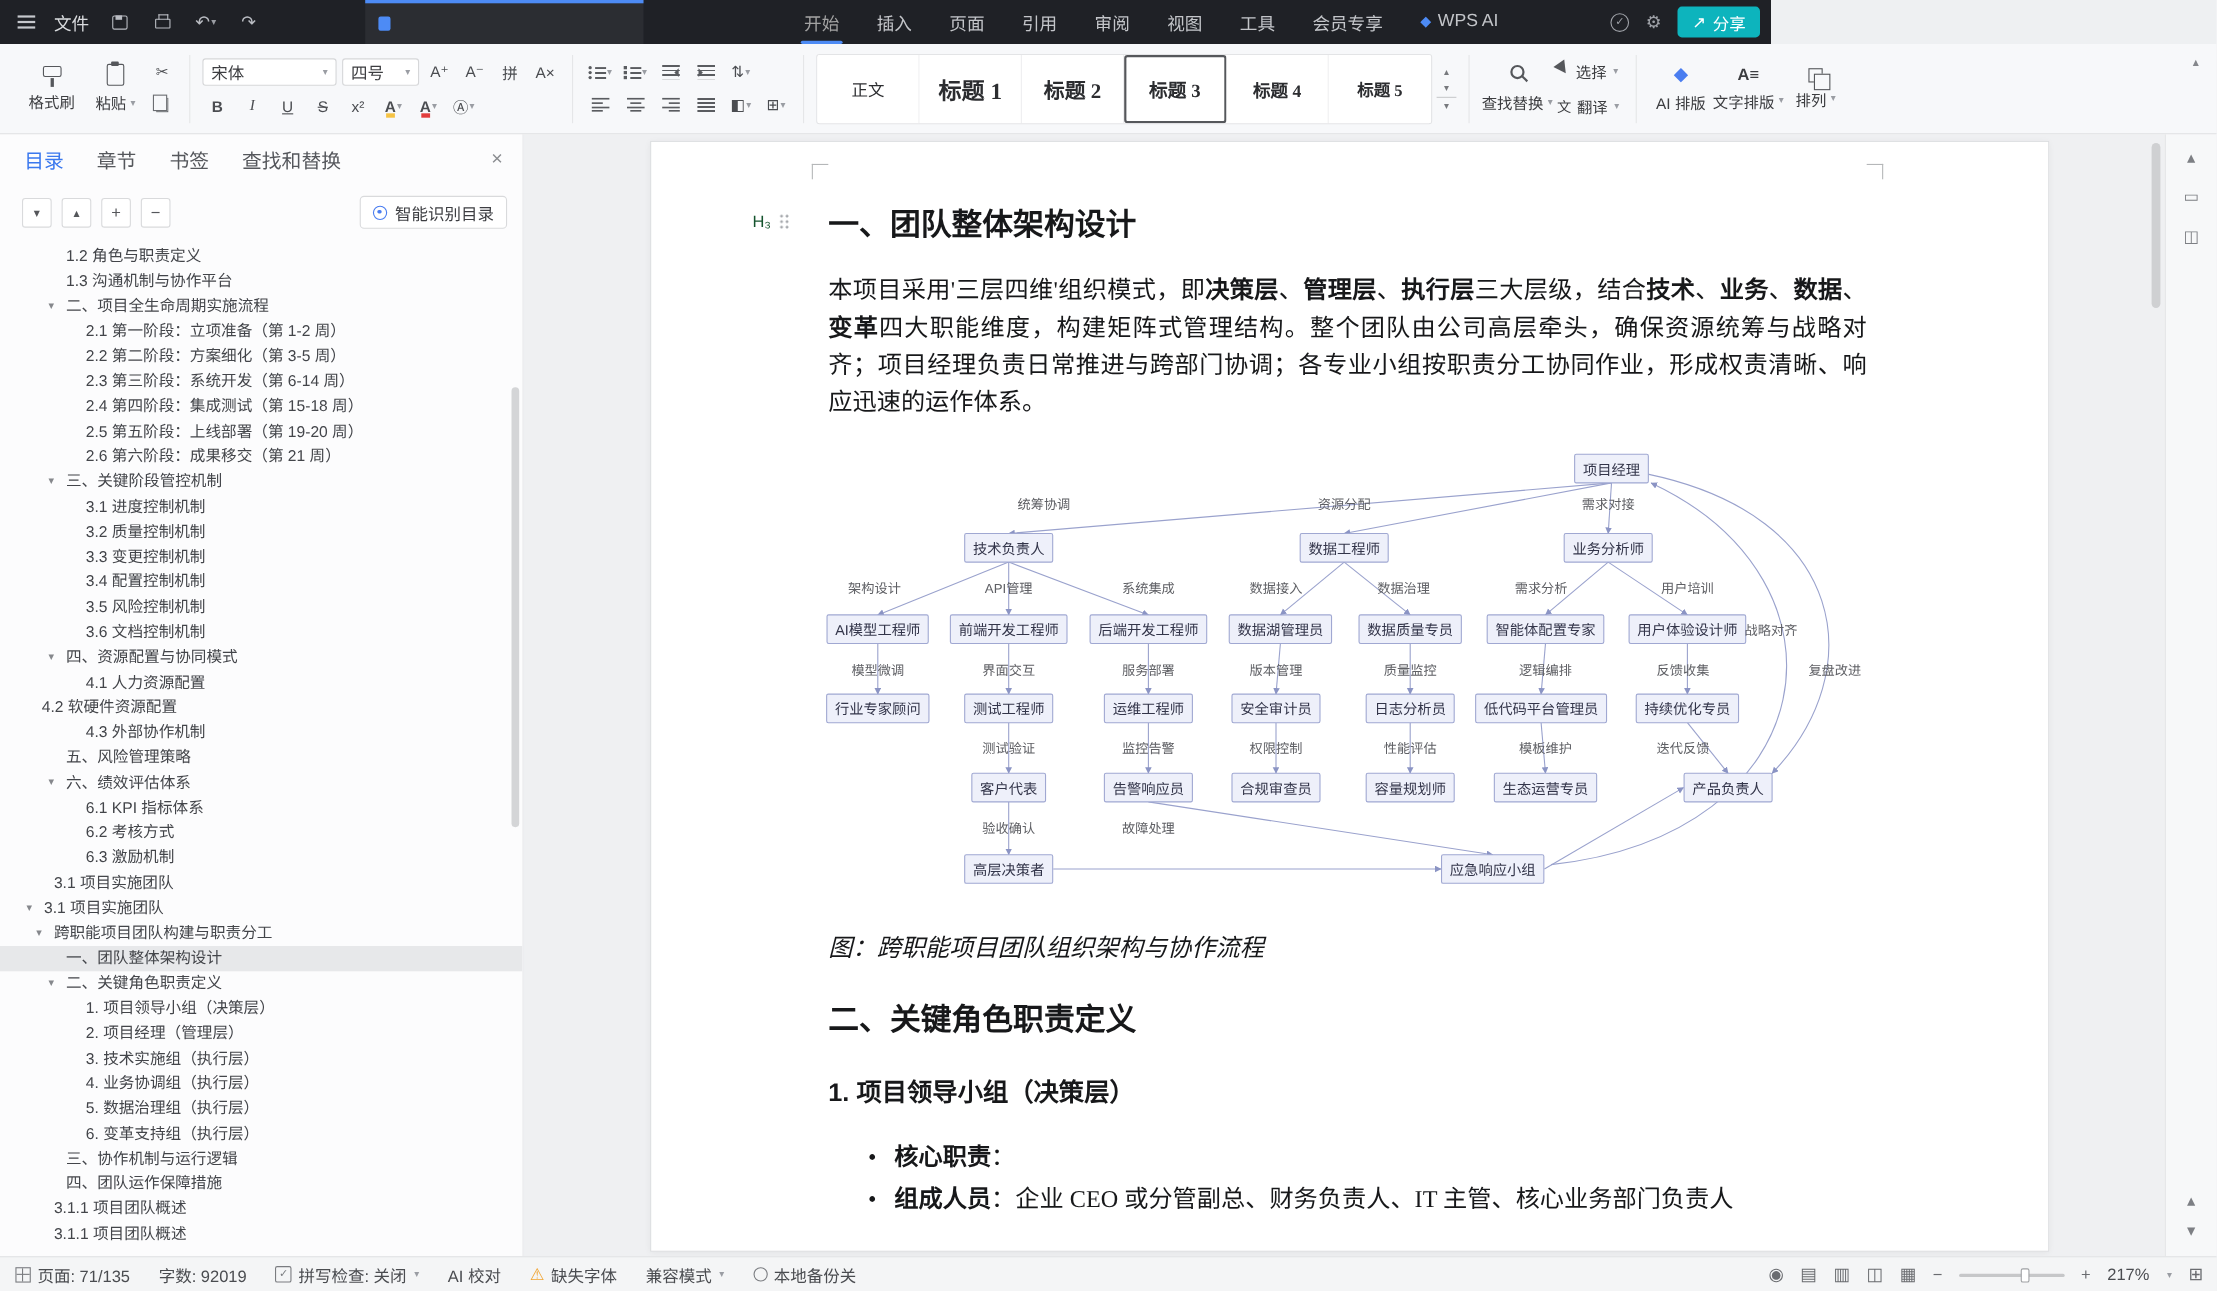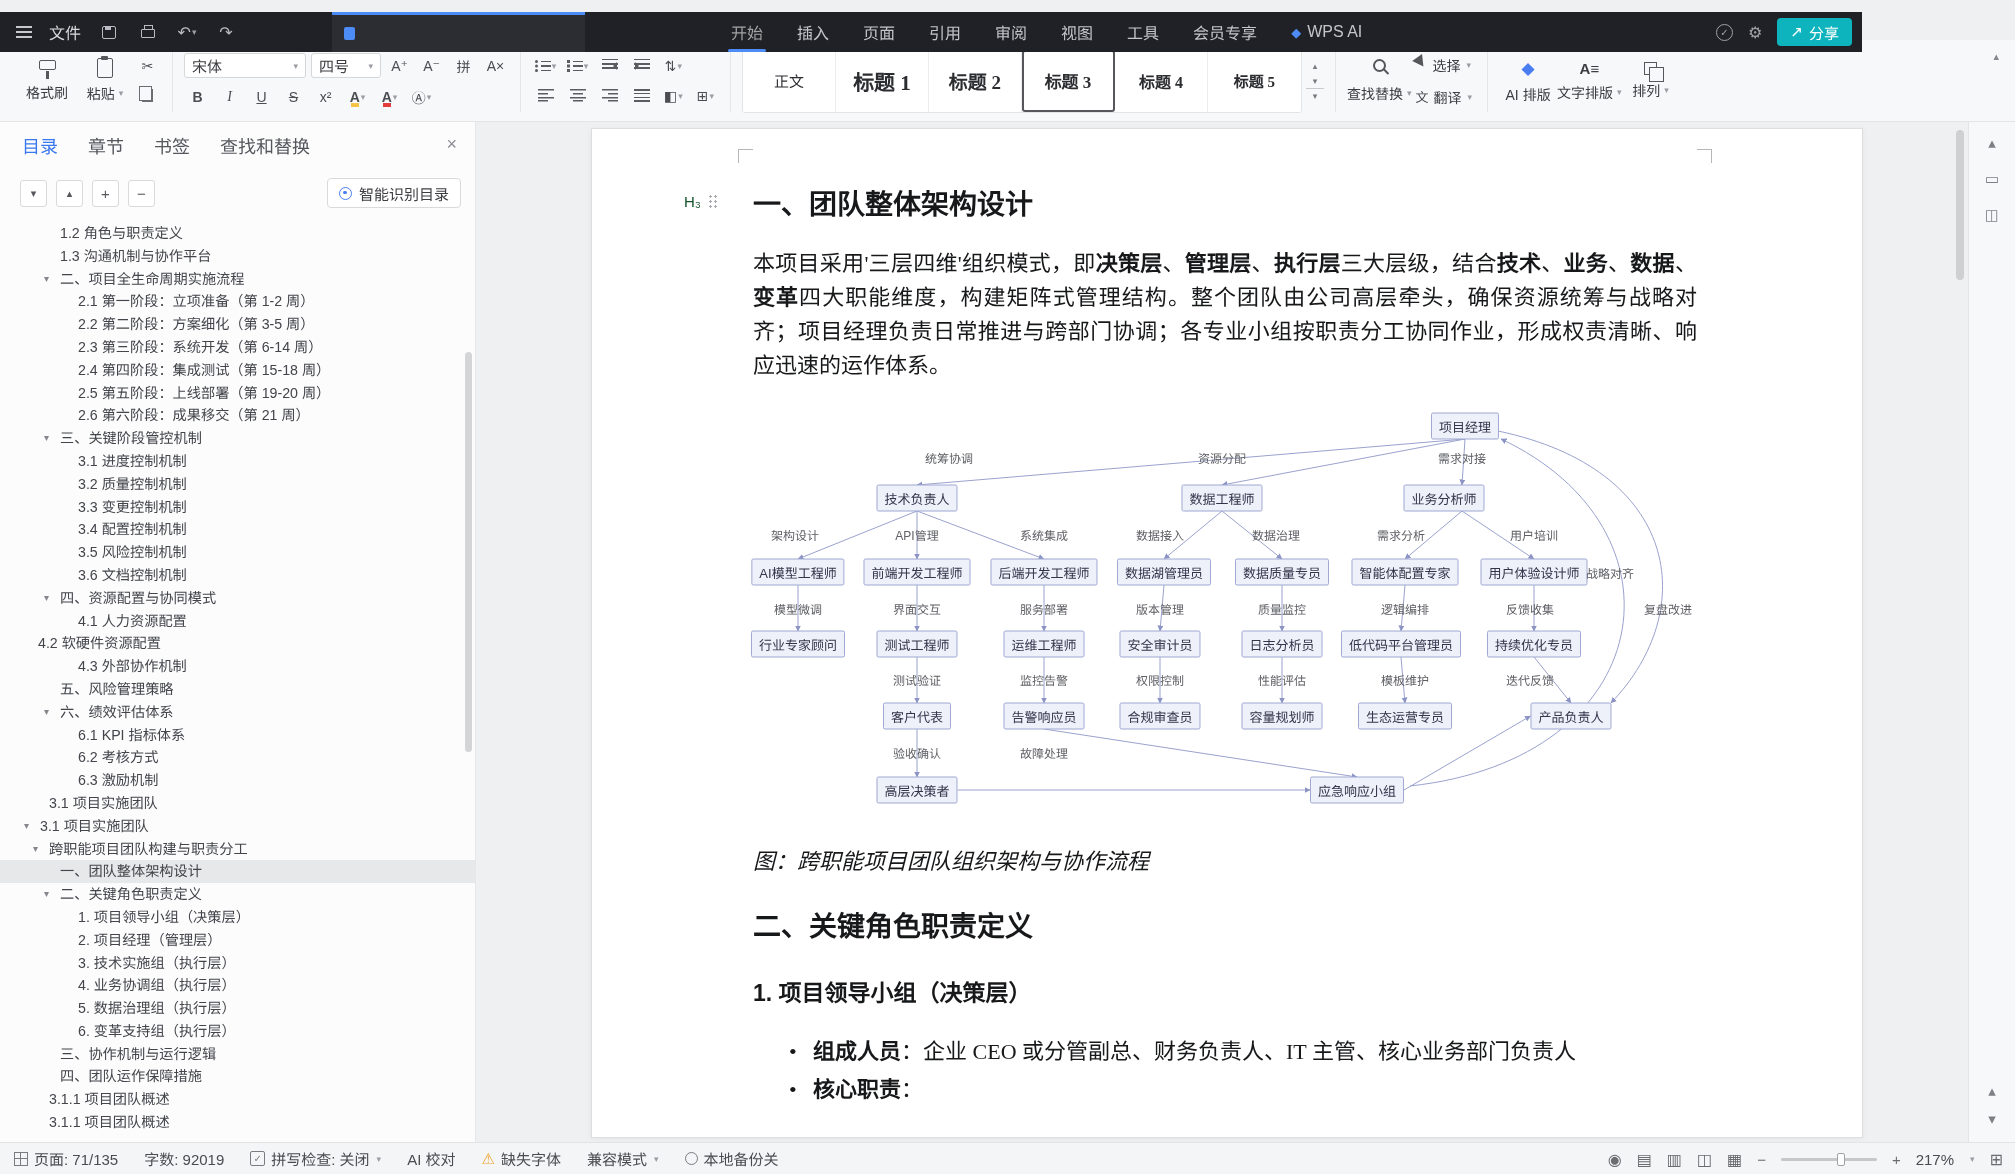--- a/index.html
+++ b/index.html
@@ -1,21 +1,21 @@
 <!DOCTYPE html>
 <html lang="zh-CN"><head>
 <meta charset="utf-8">
 <style>
 *{margin:0;padding:0;box-sizing:border-box}
 html,body{width:2015px;height:1174px;overflow:hidden;background:#eef0f2;
   font-family:"Liberation Sans","DejaVu Sans",sans-serif;-webkit-font-smoothing:antialiased}
 .app{position:absolute;inset:0}
 
 
-.titlebar{position:absolute;left:0;top:12px;width:1862px;height:40px;background:#1f2126;color:#c6c8cd;z-index:30}
+.titlebar{position:absolute;left:0;top:0;width:1610px;height:40px;background:#1f2126;color:#c6c8cd;z-index:30}
 .tb-left{position:absolute;left:0;top:0;height:40px;display:flex;align-items:center;gap:17px;padding-left:16px}
 .hamburger{width:16px;height:12px;border-top:2px solid #c6c8cd;border-bottom:2px solid #c6c8cd;position:relative}
 .hamburger::after{content:"";position:absolute;left:0;top:3px;width:16px;height:2px;background:#c6c8cd}
 .tb-file{font-size:16px;color:#d8dadd}
 .mi{display:inline-flex;align-items:center;justify-content:center;width:22px;height:22px;color:#b9bcc2;font-size:16px}
 .mi-save{width:14px;height:13px;border:1.6px solid #b9bcc2;border-radius:2px;position:relative}
 .mi-save::after{content:"";position:absolute;left:2px;top:-1px;width:6px;height:4px;background:#b9bcc2}
 .mi-print{width:14px;height:9px;border:1.6px solid #b9bcc2;border-radius:1px;position:relative;margin-top:3px}
 .mi-print::before{content:"";position:absolute;left:2px;top:-5px;width:7px;height:4px;border:1.6px solid #b9bcc2;border-bottom:none}
 .caret{font-size:9px;color:#9a9da3;margin-left:1px}
@@ -453,21 +453,21 @@
               <line x1="168" y1="320" x2="168" y2="368" stroke="#9aa2cd" stroke-width="1" marker-end="url(#arr)"></line>
               <line x1="295" y1="320" x2="608" y2="368" stroke="#9aa2cd" stroke-width="1" marker-end="url(#arr)"></line>
               <line x1="208.5" y1="381" x2="561" y2="381" stroke="#9aa2cd" stroke-width="1" marker-end="url(#arr)"></line>
               <line x1="655" y1="381" x2="781.5" y2="307" stroke="#9aa2cd" stroke-width="1" marker-end="url(#arr)"></line>
               <path d="M749,22 C930,60 952,200 862,294" fill="none" stroke="#9aa2cd" stroke-width="1" marker-end="url(#arr)"></path>
               <path d="M661,377 C910,350 944,120 752,30" fill="none" stroke="#9aa2cd" stroke-width="1" marker-end="url(#arr)"></path>
             </svg>
             <div class="dg-node" style="left: 716px; top: 17px;">项目经理</div>
             <div class="dg-node" style="left: 168px; top: 89px;">技术负责人</div>
             <div class="dg-node" style="left: 473px; top: 89px;">数据工程师</div>
-            <div class="dg-node" style="left: 695px; top: 89px; font-family: Liberation Serif, serif;">业务分析师</div>
+            <div class="dg-node" style="left: 713px; top: 89px; font-family: Liberation Serif, serif;">业务分析师</div>
             <div class="dg-node" style="left: 49px; top: 163px;">AI模型工程师</div>
             <div class="dg-node" style="left: 168px; top: 163px;">前端开发工程师</div>
             <div class="dg-node" style="left: 295px; top: 163px;">后端开发工程师</div>
             <div class="dg-node" style="left: 415px; top: 163px;">数据湖管理员</div>
             <div class="dg-node" style="left: 533px; top: 163px;">数据质量专员</div>
             <div class="dg-node" style="left: 656px; top: 163px;">智能体配置专家</div>
             <div class="dg-node" style="left: 785px; top: 163px;">用户体验设计师</div>
             <div class="dg-node" style="left: 49px; top: 235px;">行业专家顾问</div>
             <div class="dg-node" style="left: 168px; top: 235px;">测试工程师</div>
             <div class="dg-node" style="left: 295px; top: 235px;">运维工程师</div>
@@ -508,22 +508,22 @@
             <div class="dg-label" style="left: 781px; top: 270px;">迭代反馈</div>
             <div class="dg-label" style="left: 168px; top: 343px;">验收确认</div>
             <div class="dg-label" style="left: 295px; top: 343px;">故障处理</div>
             <div class="dg-label" style="left: 861px; top: 163px;">战略对齐</div>
             <div class="dg-label" style="left: 919px; top: 199px;">复盘改进</div>
           </div>
         <div class="doc-caption">图：跨职能项目团队组织架构与协作流程</div>
         <div class="doc-h2">二、关键角色职责定义</div>
         <div class="doc-h3">1. 项目领导小组（决策层）</div>
         <div class="doc-bullets">
+            <div class="bullet"><b>核心职责</b>：</div>
             <div class="bullet"><b>组成人员</b>：企业 CEO 或分管副总、财务负责人、IT 主管、核心业务部门负责人</div>
-            <div class="bullet"><b>核心职责</b>：</div>
           </div>
       </div>
     </div>
     <div class="doc-scroll"></div>
   </div>
 
   <div class="rightstrip">
     <div class="rs-ic" style="top:12px">▴</div>
     <div class="rs-ic" style="top:48px">▭</div>
     <div class="rs-ic" style="top:84px">◫</div>

